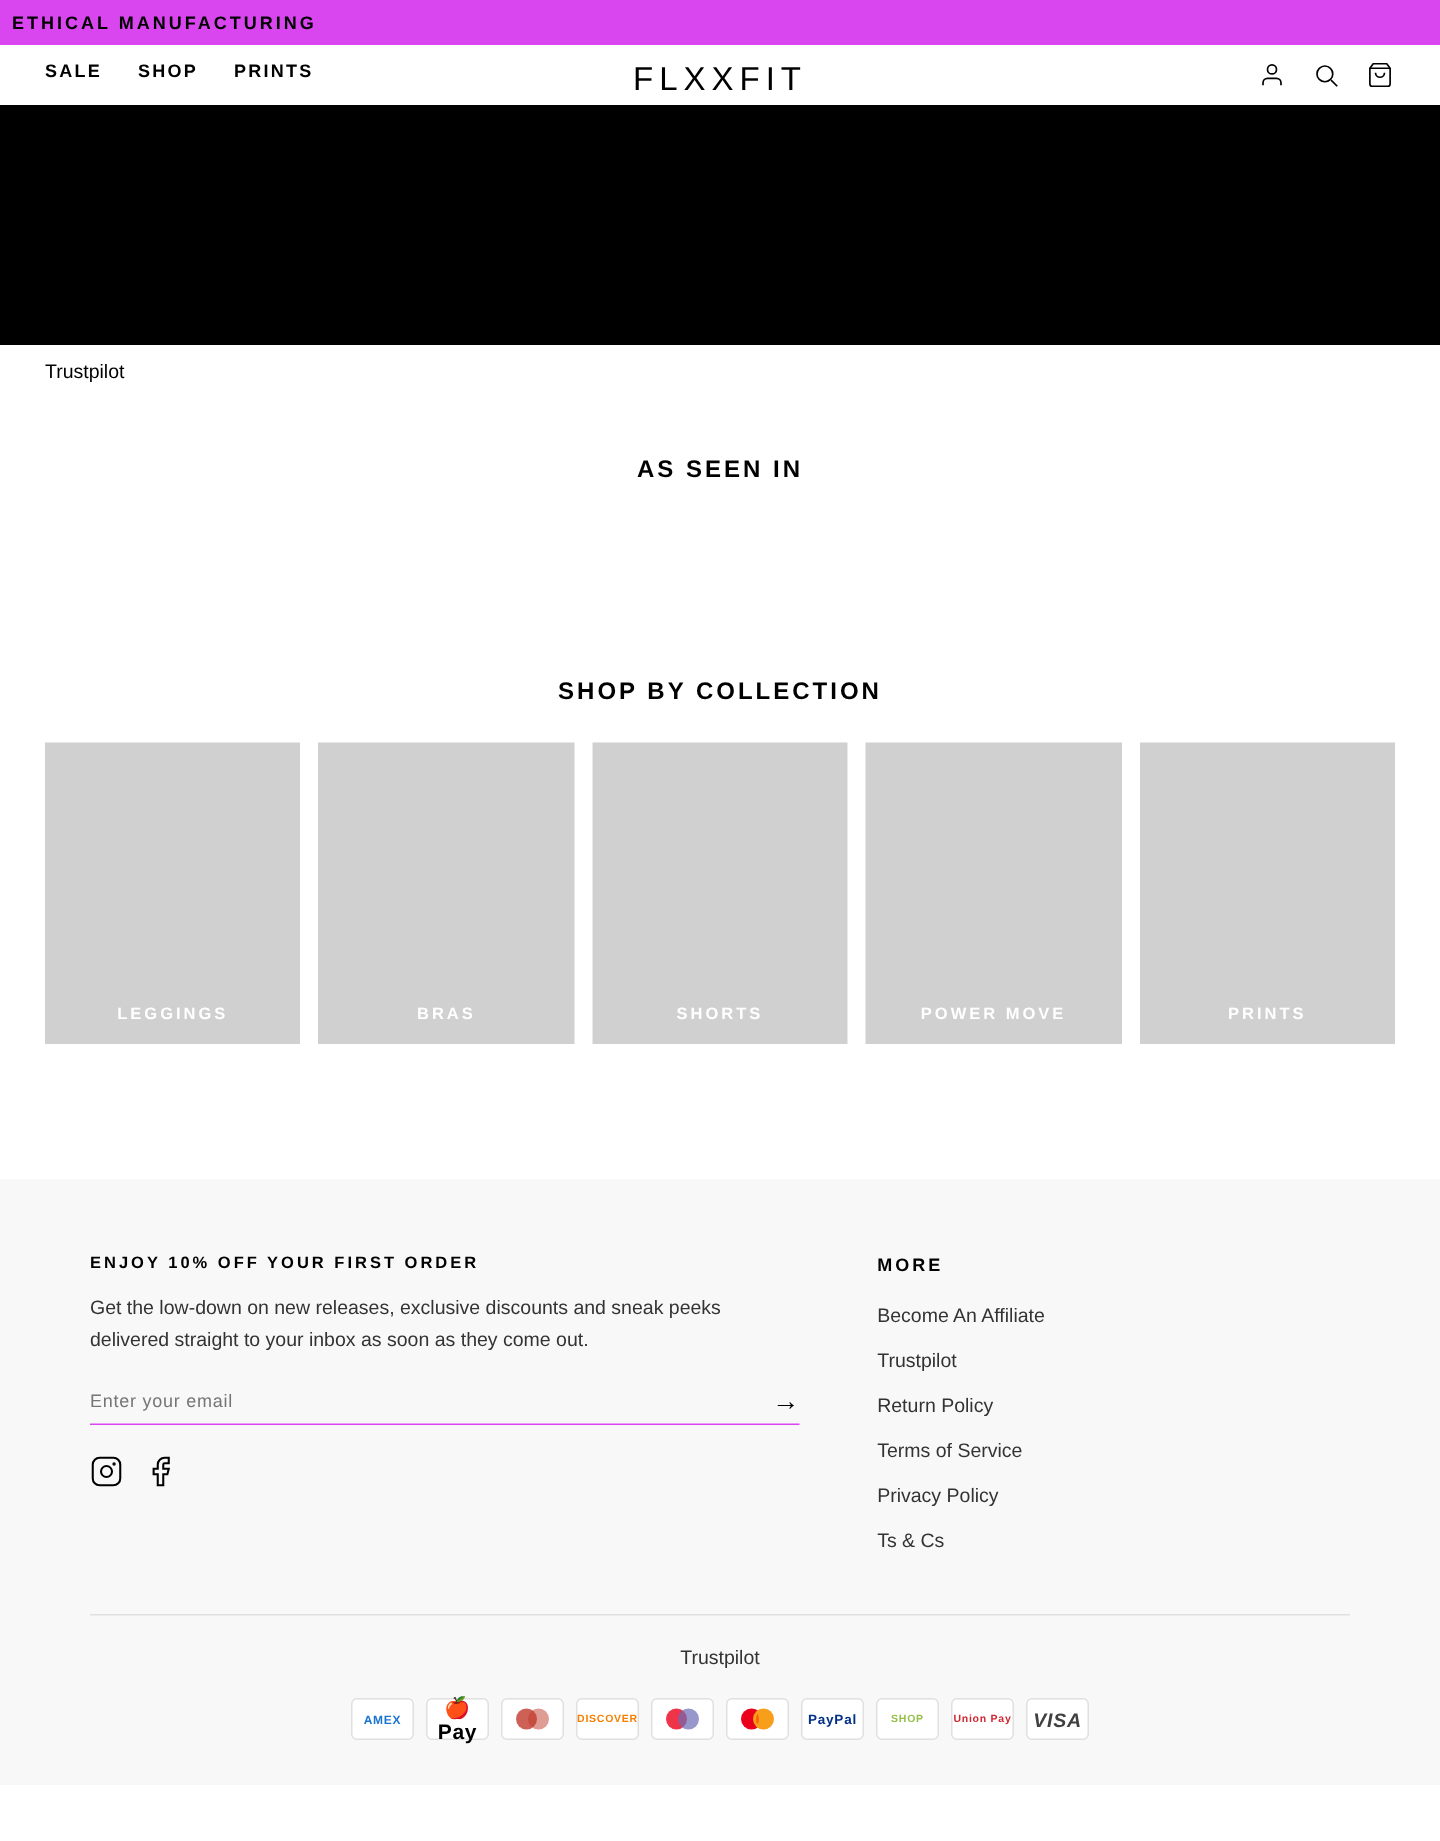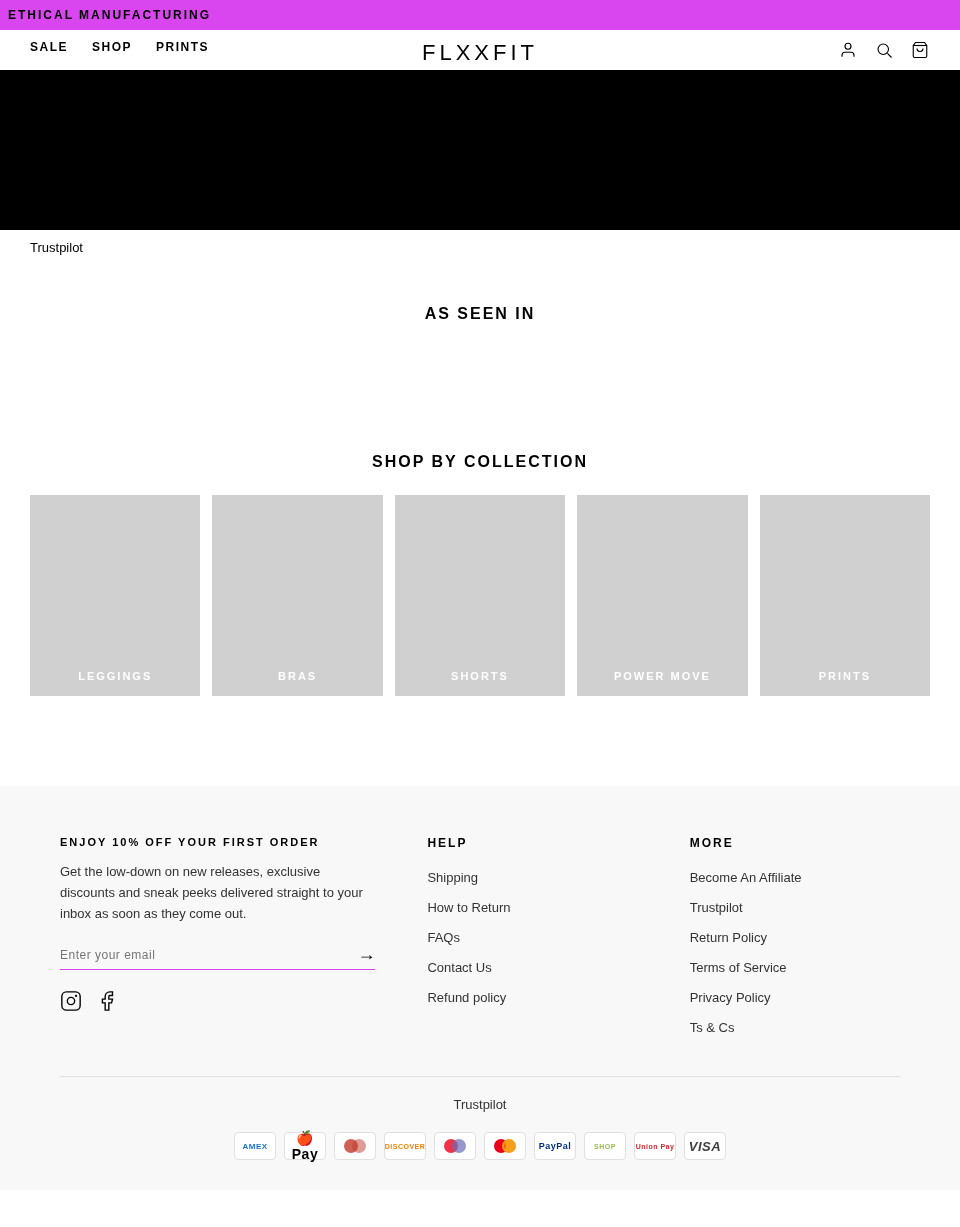--- a/index.html
+++ b/index.html
@@ -342,40 +342,20 @@
           </svg>
         </span>
         <span class="social-icon">
           <svg width="22" height="22" viewBox="0 0 24 24" fill="none" stroke="#000" stroke-width="1.5">
             <path d="M18 2h-3a5 5 0 0 0-5 5v3H7v4h3v8h4v-8h3l1-4h-4V7a1 1 0 0 1 1-1h3z"></path>
           </svg>
         </span>
       </div>
     </div>
 
-    <div class="footer-help">
-      <div class="footer-col-title">HELP</div>
-      <ul class="footer-col-links">
-        <li>
-          <a>Shipping</a>
-        </li>
-        <li>
-          <a>How to Return</a>
-        </li>
-        <li>
-          <a>FAQs</a>
-        </li>
-        <li>
-          <a>Contact Us</a>
-        </li>
-        <li>
-          <a>Refund policy</a>
-        </li>
-      </ul>
-    </div>
 
     <div class="footer-more">
       <div class="footer-col-title">MORE</div>
       <ul class="footer-col-links">
         <li>
           <a>Become An Affiliate</a>
         </li>
         <li>
           <a>Trustpilot</a>
         </li>

